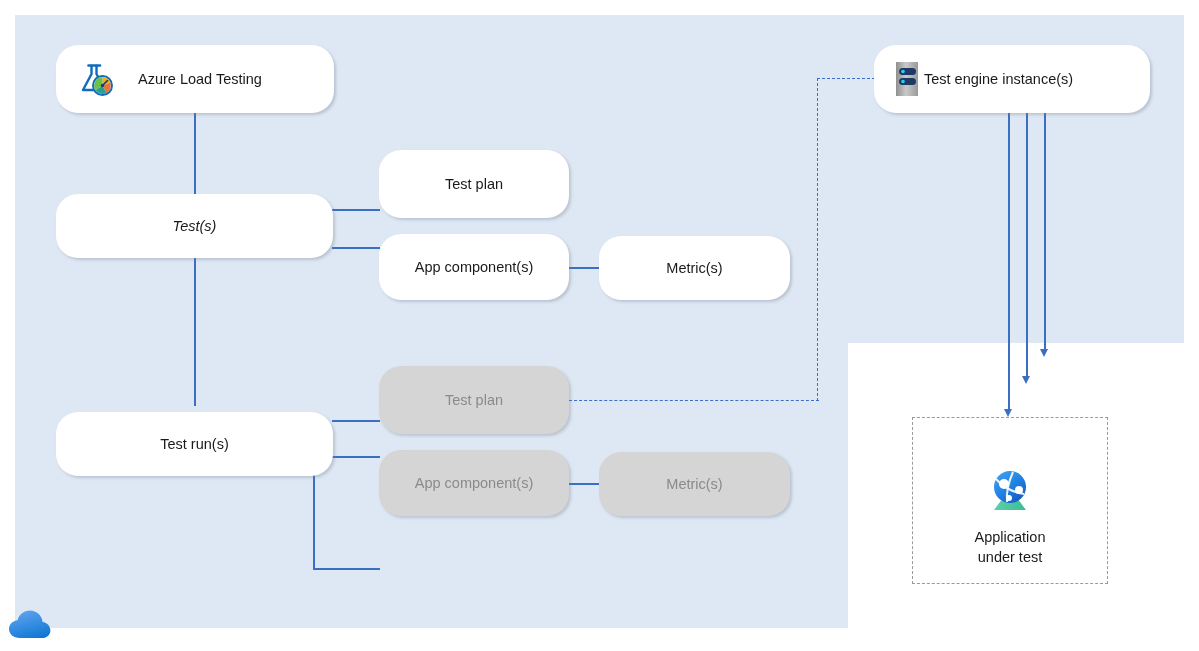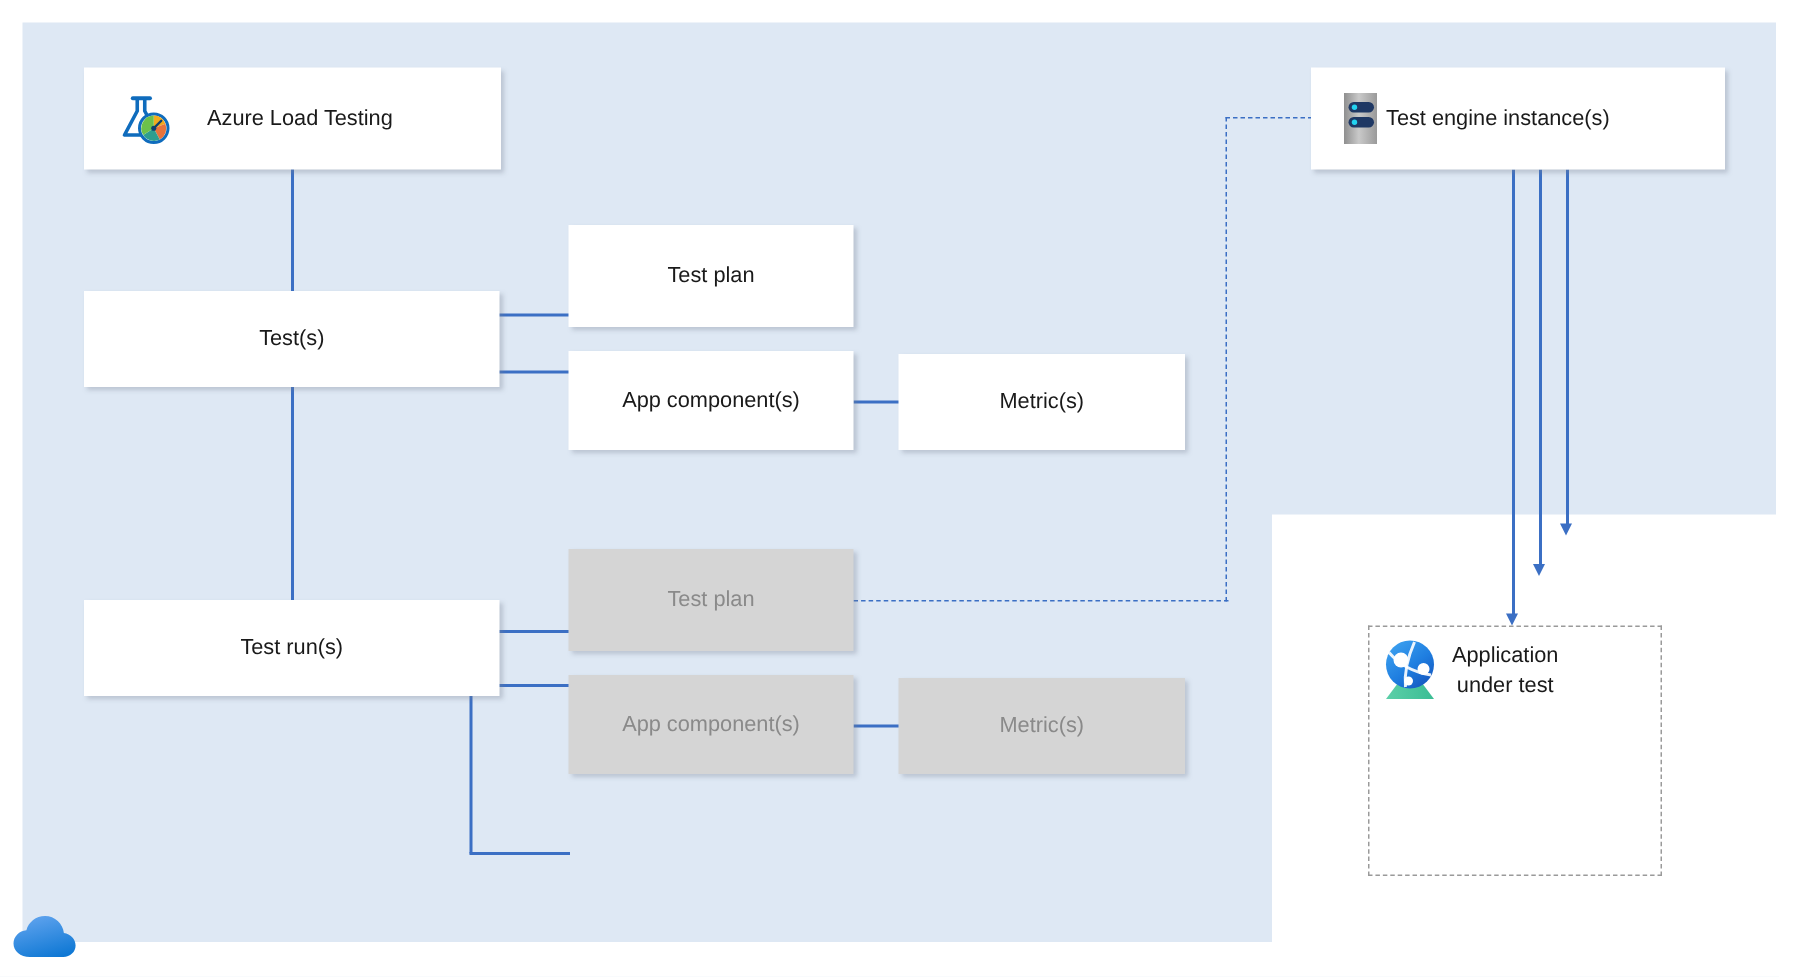--- a/index.html
+++ b/index.html
@@ -40,20 +40,21 @@
     box-sizing: border-box;
     display: flex;
     align-items: center;
     justify-content: center;
     font-size: 14.5px;
     color: #1a1a1a;
     background: #ffffff;
     box-shadow: 2px 2px 3px rgba(120,130,145,0.35);
     text-align: center;
     line-height: 1.3;
+    border-radius: 22px;
   }
   .node.dim {
     background: #d5d5d5;
     color: #8a8a8a;
   }
   .node.with-icon {
     justify-content: flex-start;
   }
   .node .label {
     pointer-events: none;
@@ -91,24 +92,25 @@
     top: 417px;
     width: 196px;
     height: 167px;
     border: 1.8px dashed #9a9a9a;
     box-sizing: border-box;
     background: transparent;
   }
   #aut-content {
     position: absolute;
     left: 912px;
-    top: 420px;
+    top: 464px;
     width: 196px;
     display: flex;
-    flex-direction: row;
+    flex-direction: column;
+    align-items: center;
   }
   #aut-label {
     margin-top: 8px;
     font-size: 14.5px;
     color: #1a1a1a;
     text-align: center;
     line-height: 1.35;
   }
   
   .icon-wrap {
@@ -172,37 +174,37 @@
         <path d="M27.5 26.5 L35.3 23.5 A8.5 8.5 0 0 1 31.5 34 Z" fill="#e8733c"></path>
         <path d="M27.5 26.5 L31.5 34 A8.5 8.5 0 0 1 20.5 31 Z" fill="#2e9e8f"></path>
         <path d="M27.5 26.5 L20.5 31 A8.5 8.5 0 0 1 27.5 18 Z" fill="#6cc04a"></path>
         <path d="M27.5 26.5 L32.5 21.5" stroke="#0f3f6e" stroke-width="1.6" stroke-linecap="round"></path>
         <circle cx="27.5" cy="26.5" r="1.7" fill="#0f3f6e"></circle>
       </svg>
     </span>
     <span class="label" style="margin-left:22px;">Azure Load Testing</span>
   </div>
 
-  <div class="node" style="left:56px; top:194px; width:277px; height:64px;">
+  <div class="node" style="left:56px; top:194px; width:277px; height:64px;font-style:italic;">
     <span class="label">Test(s)</span>
   </div>
 
   <div class="node" style="left:379px; top:150px; width:190px; height:68px;">
     <span class="label">Test plan</span>
   </div>
 
   <div class="node" style="left:379px; top:234px; width:190px; height:66px;">
     <span class="label">App component(s)</span>
   </div>
 
   <div class="node" style="left:599px; top:236px; width:191px; height:64px;">
     <span class="label">Metric(s)</span>
   </div>
 
-  <div class="node" style="left:56px; top:400px; width:277px; height:64px;">
+  <div class="node" style="left:56px; top:412px; width:277px; height:64px;">
     <span class="label">Test run(s)</span>
   </div>
 
   <div class="node dim" style="left:379px; top:366px; width:190px; height:68px;">
     <span class="label">Test plan</span>
   </div>
 
   <div class="node dim" style="left:379px; top:450px; width:190px; height:66px;">
     <span class="label">App component(s)</span>
   </div>

